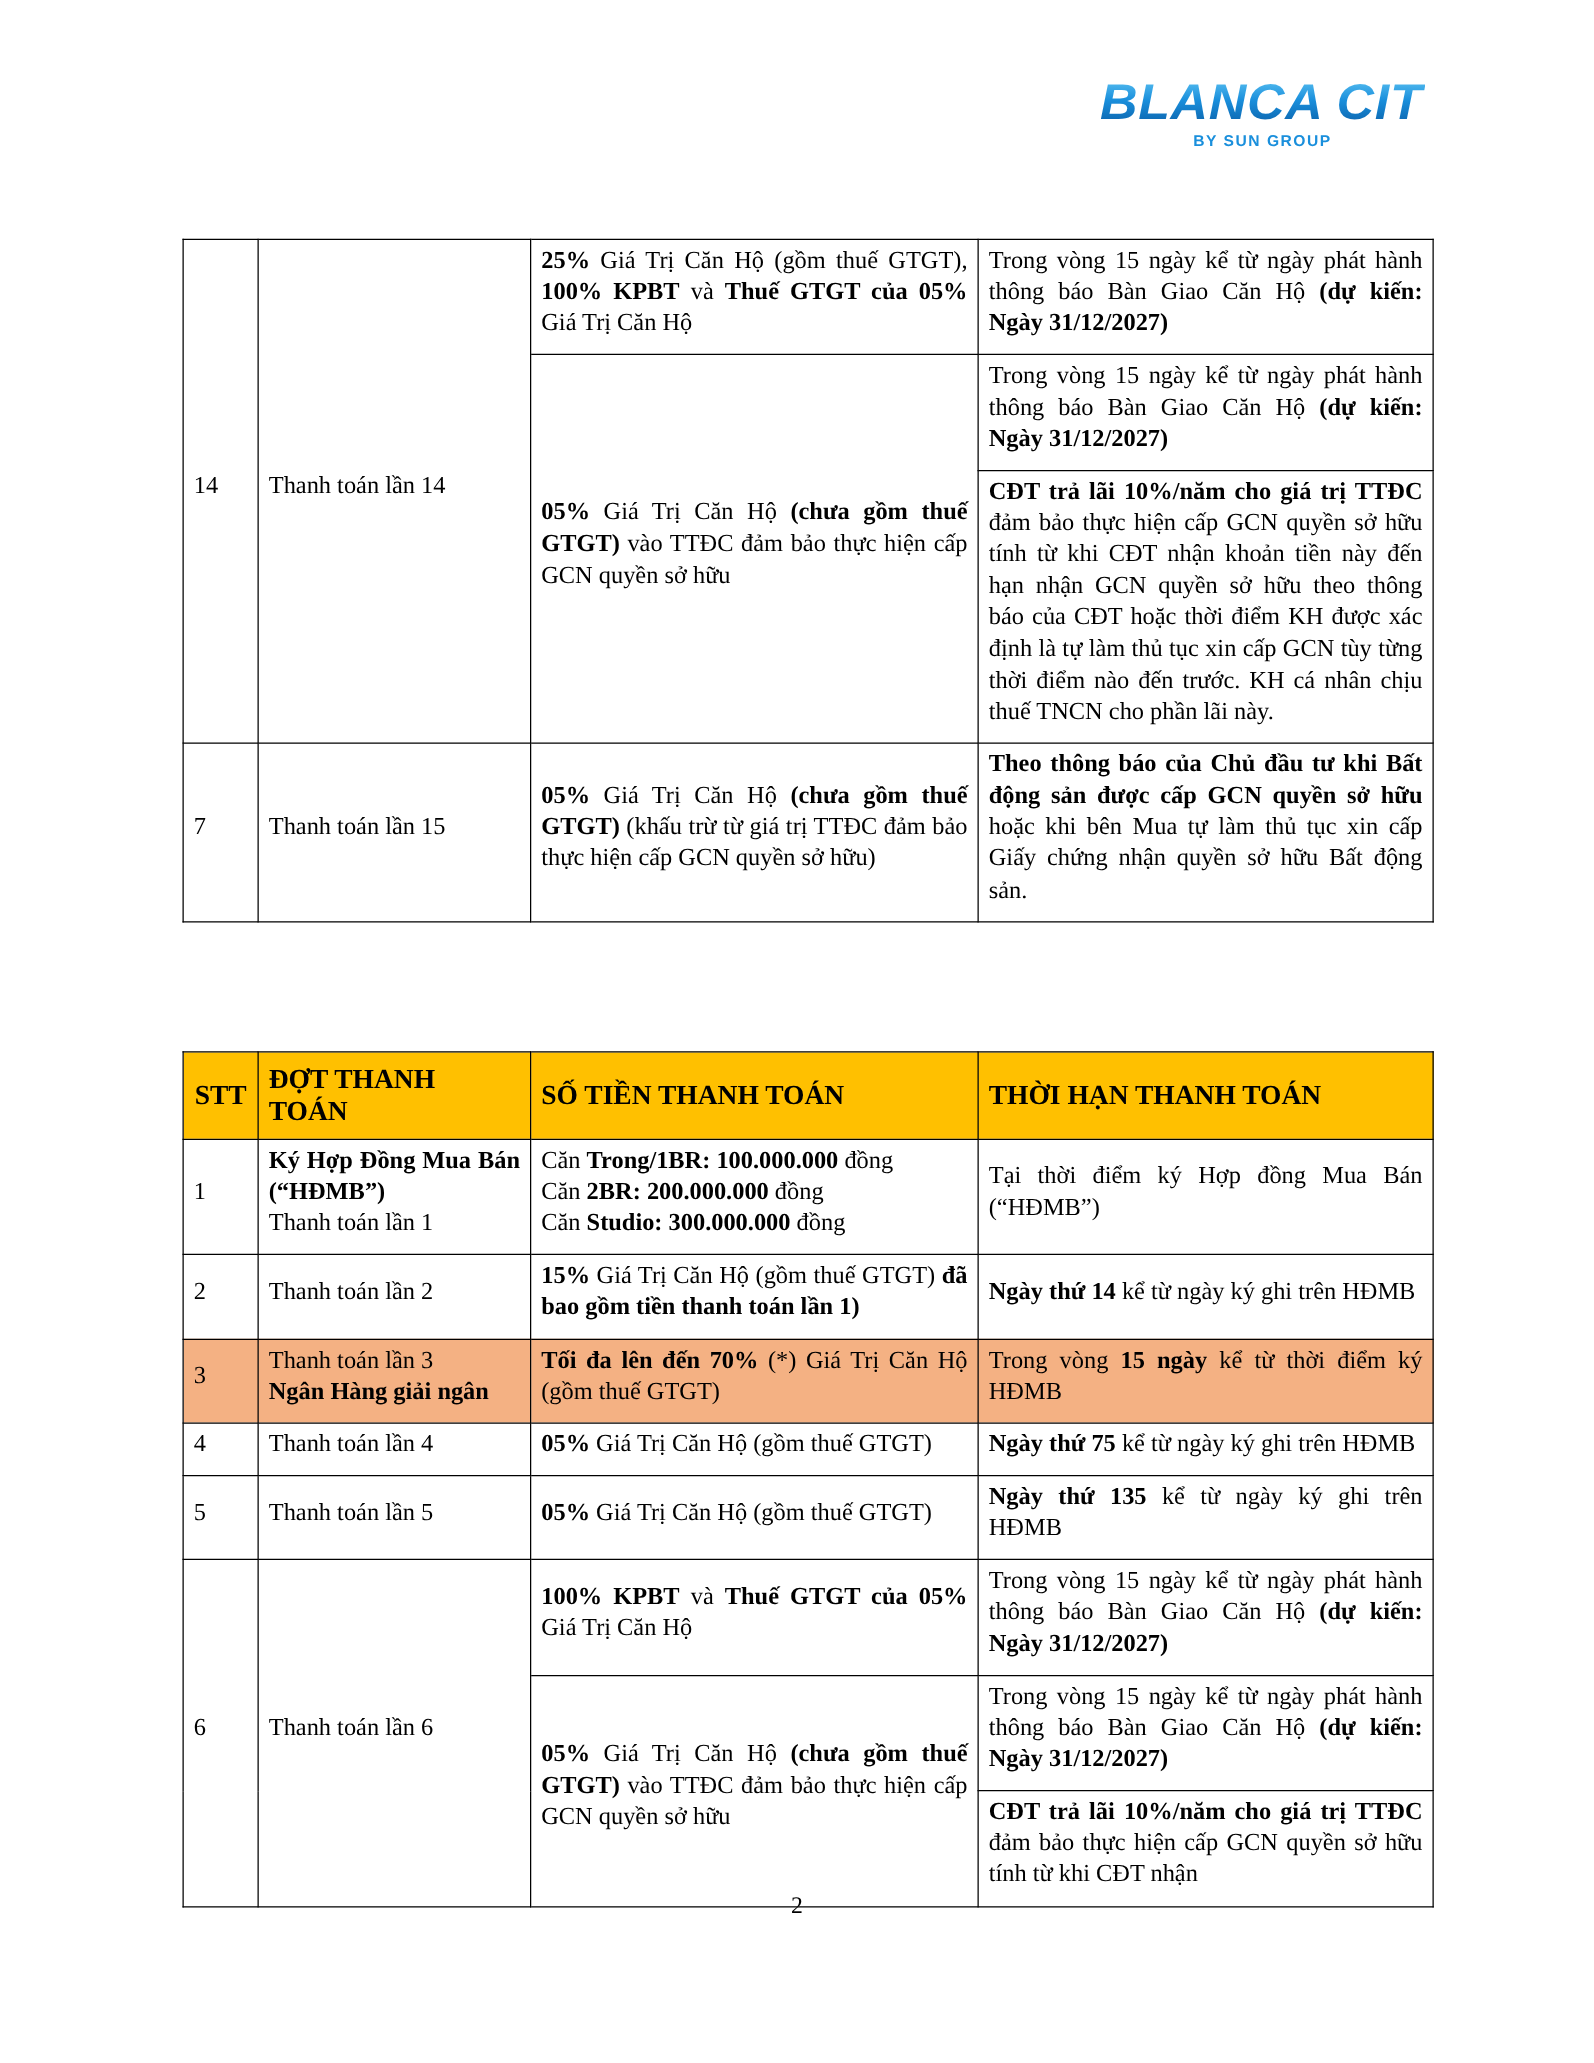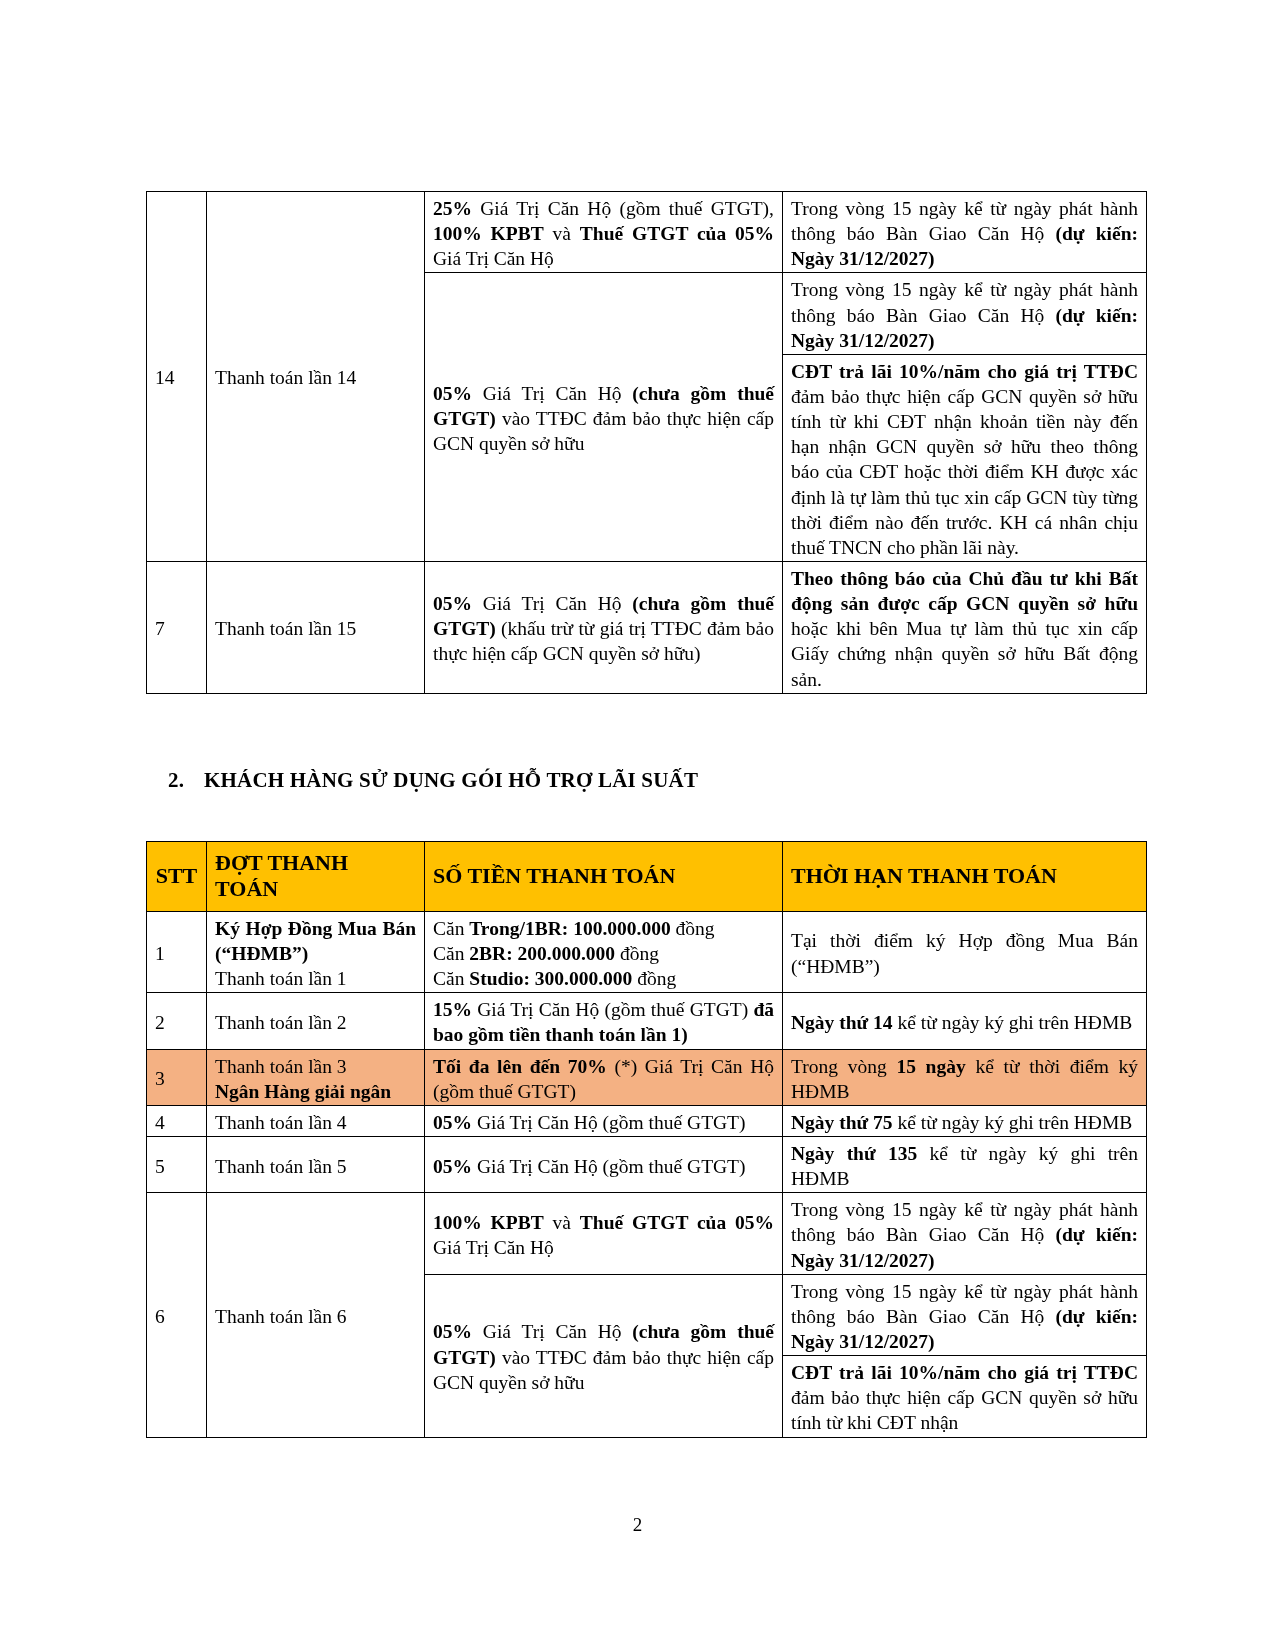--- a/index.html
+++ b/index.html
@@ -59,21 +59,21 @@
   table.doc-table {
     border-collapse: collapse;
     table-layout: fixed;
     width: 1000px;
     position: absolute;
     left: 146px;
   }
   table.doc-table td, table.doc-table th {
     border: 1px solid #000000;
     vertical-align: middle;
-    padding: 4px 8px 1px 8px;
+    padding: 4px 8px 12px 8px;
     font-size: 19.5px;
     line-height: 1.29;
     text-align: justify;
     text-justify: inter-word;
     hyphens: none;
   }
   td.c-stt {
     text-align: center;
     font-weight: normal;
     font-size: 20px;
@@ -130,20 +130,24 @@
     width: 1275px;
     text-align: center;
     font-size: 19px;
   }
 </style>
 </head>
 <body>
 
 <div class="page">
 
+  <div class="logo-block">
+    <div class="logo-main">BLANCA CITY</div>
+    <div class="logo-sub">BY SUN GROUP</div>
+  </div>
 
   <table class="doc-table" id="table-1">
     <colgroup>
         <col class="w1">
         <col class="w2">
         <col class="w3">
         <col class="w4">
       </colgroup>
     <tbody>
 
@@ -164,23 +168,20 @@
 
       <tr>
         <td class="c-stt">7</td>
         <td class="c-dot">Thanh toán lần 15</td>
         <td><b>05%</b> Giá Trị Căn Hộ <b>(chưa gồm thuế GTGT)</b> (khấu trừ từ giá trị TTĐC đảm bảo thực hiện cấp GCN quyền sở hữu)</td>
         <td><b>Theo thông báo của Chủ đầu tư khi Bất động sản được cấp GCN quyền sở hữu</b> hoặc khi bên Mua tự làm thủ tục xin cấp Giấy chứng nhận quyền sở hữu Bất động sản.</td>
       </tr>
     </tbody>
   </table>
 
-  <div class="section-heading">
-    <span class="num">2.</span><span>KHÁCH HÀNG SỬ DỤNG GÓI HỖ TRỢ LÃI SUẤT</span>
-  </div>
 
   <table class="doc-table" id="table-2">
     <colgroup>
         <col class="w1">
         <col class="w2">
         <col class="w3">
         <col class="w4">
       </colgroup>
     <thead>
       <tr>

